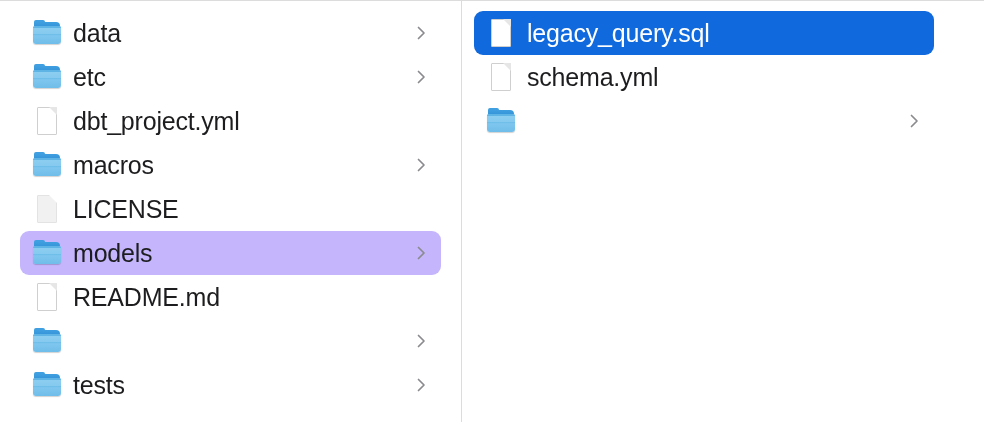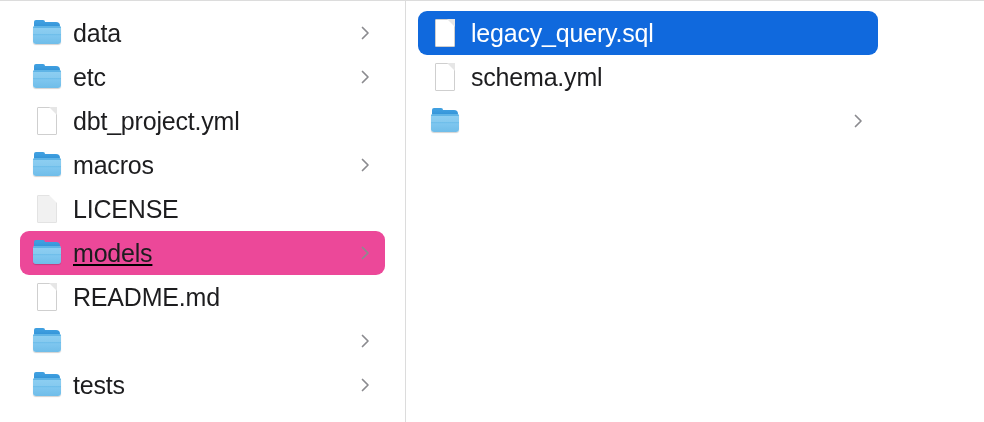--- a/index.html
+++ b/index.html
@@ -26,42 +26,42 @@
   }
 
   .column {
     position: relative;
     height: 100%;
     box-sizing: border-box;
     padding-top: 10px;
     overflow: hidden;
   }
   .column.left {
-    width: 406px;
+    width: 462px;
     border-right: 1px solid #dcdcdc;
   }
   .column.right {
     width: 494px;
   }
 
   
   .row {
     position: relative;
     display: flex;
     align-items: center;
     height: 44px;
     box-sizing: border-box;
     border-radius: 9px;
     cursor: default;
     user-select: none;
   }
   .column.left .row  { margin: 0 20px 0 20px; padding-left: 13px; }
   .column.right .row { margin: 0 22px 0 12px; padding-left: 13px; align-items: center; }
 
-  .row.hl-gray { background: #ec4899; text-decoration: underline; }
+  .row.hl-gray { background: #c4b5fd; }
   .row.hl-blue { background: #1069dd; }
 
   
   .icon {
     width: 28px;
     height: 30px;
     flex: 0 0 28px;
     position: relative;
     margin-right: 12px;
   }

